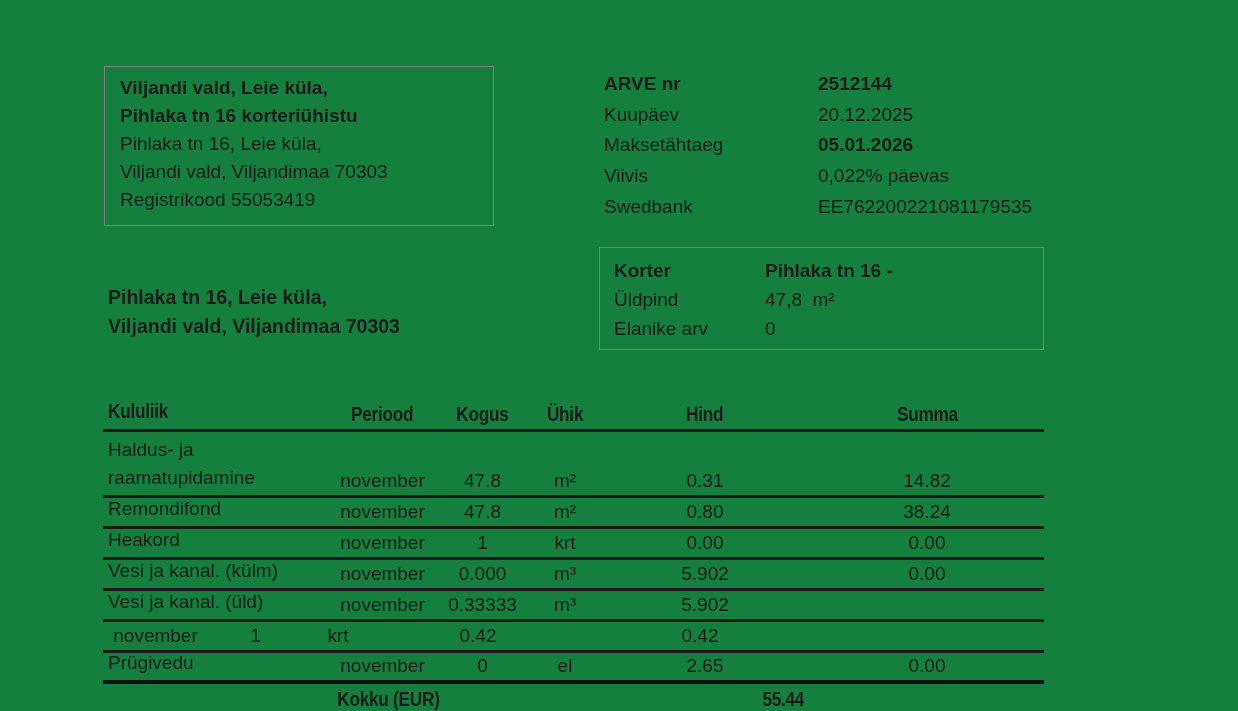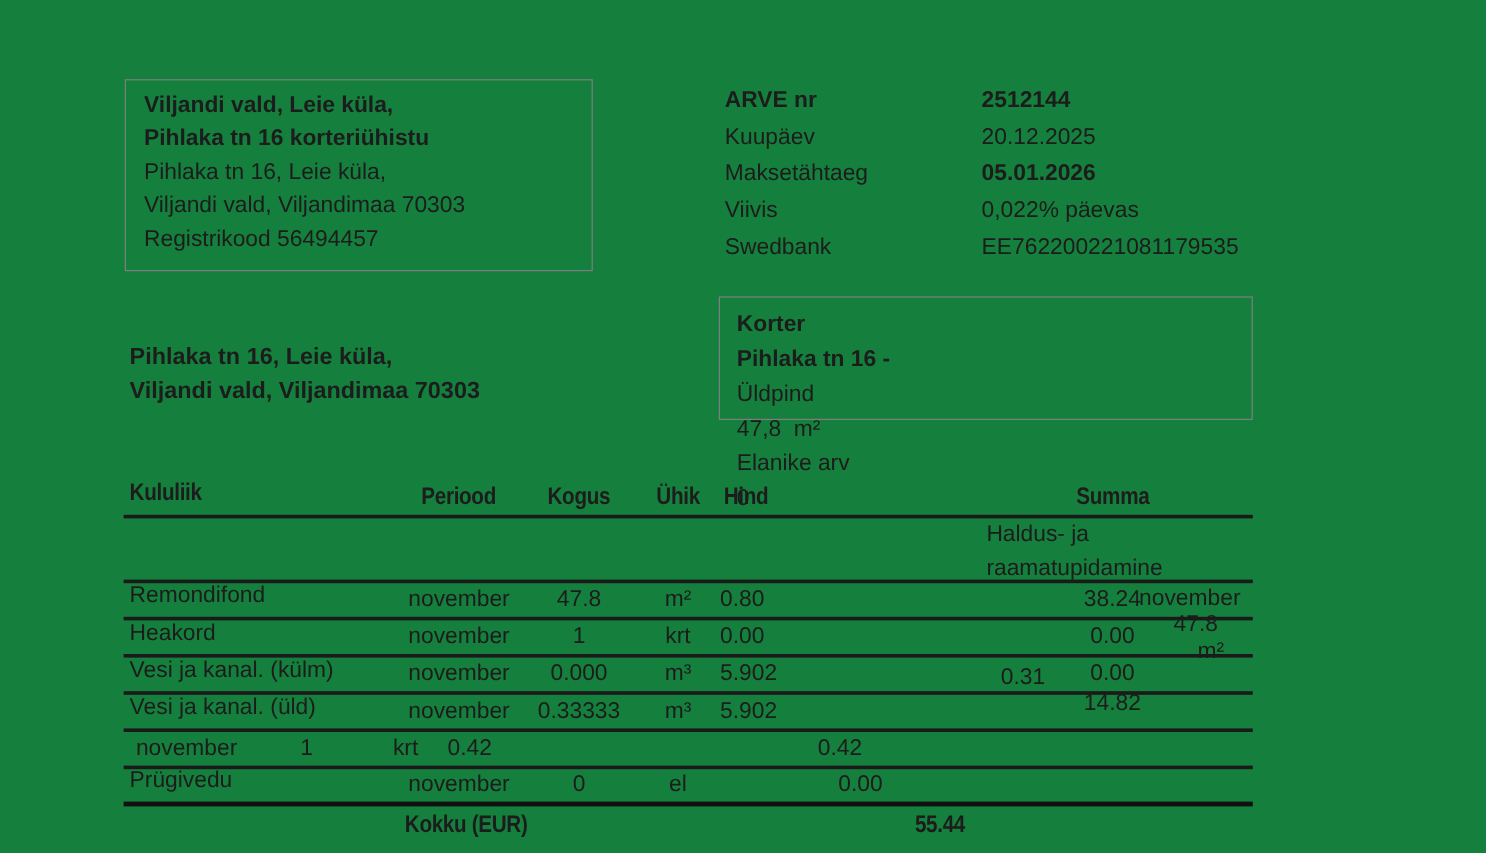--- a/index.html
+++ b/index.html
@@ -50,21 +50,21 @@
 
   
   .apartment-box {
     position: absolute;
     left: 599px; top: 247px;
     width: 445px; height: 103px;
     border: 1px solid #7e7e7e;
     padding: 8px 10px 0 14px;
     font-size: 19px;
   }
-  .apt-row { display: flex; line-height: 29px; flex-direction: column; }
+  .apt-row { display: flex; line-height: 29px; }
   .apt-label { width: 151px; flex: 0 0 auto; }
   .apt-value { flex: 1; white-space: pre; }
 
   
   .charges {
     position: absolute;
     left: 103px; top: 402px;
     width: 941px;
     font-size: 19px;
   }
@@ -72,27 +72,27 @@
   .t-header {
     height: 30px;
     border-bottom: 3px solid #1a1a1a;
     padding-bottom: 3px;
   }
   .t-data {
     height: 31px;
     border-bottom: 3px solid #1a1a1a;
     padding-bottom: 3px;
   }
-  .t-data.tall { height: 54px; flex-direction: column; }
+  .t-data.tall { height: 66px; }
   .t-data.last { border-bottom: 4px solid #111; }
   .c1 { width: 227px; padding-left: 5px; text-align: left; line-height: 28px; }
   .c2 { width: 105px; text-align: center; }
   .c3 { width: 95px;  text-align: center; }
   .c4 { width: 70px;  text-align: center; }
-  .c5 { width: 210px; text-align: left; }
+  .c5 { width: 210px; text-align: center; }
   .c6 { width: 234px; text-align: center; }
   .condensed {
     display: inline-block;
     font-weight: 700;
     font-size: 20px;
     letter-spacing: -0.3px;
     transform: scaleX(0.86);
     transform-origin: center;
     white-space: nowrap;
   }
@@ -118,21 +118,21 @@
 </head>
 <body>
 
 <div class="page">
 
   <div class="seller-box">
     <div class="bold">Viljandi vald, Leie küla,</div>
     <div class="bold">Pihlaka tn 16 korteriühistu</div>
     <div>Pihlaka tn 16, Leie küla,</div>
     <div>Viljandi vald, Viljandimaa 70303</div>
-    <div>Registrikood 56494457</div>
+    <div>Registrikood 55053419</div>
   </div>
 
   <div class="meta">
     <div class="meta-row">
       <span class="meta-label bold">ARVE nr</span>
       <span class="meta-value bold">2512144</span>
     </div>
     <div class="meta-row">
       <span class="meta-label">Kuupäev</span>
       <span class="meta-value">20.12.2025</span>
@@ -232,20 +232,21 @@
       <div class="c4">krt</div>
       <div class="c5">0.42</div>
       <div class="c6">0.42</div>
     </div>
 
     <div class="t-row t-data last">
       <div class="c1">Prügivedu</div>
       <div class="c2">november</div>
       <div class="c3">0</div>
       <div class="c4">el</div>
+      <div class="c5">2.65</div>
       <div class="c6">0.00</div>
     </div>
 
     <div class="t-total">
       <span class="total-label"><span class="condensed">Kokku (EUR)</span></span>
       <span class="total-value"><span class="condensed">55.44</span></span>
     </div>
 
   </div>
 </div>

